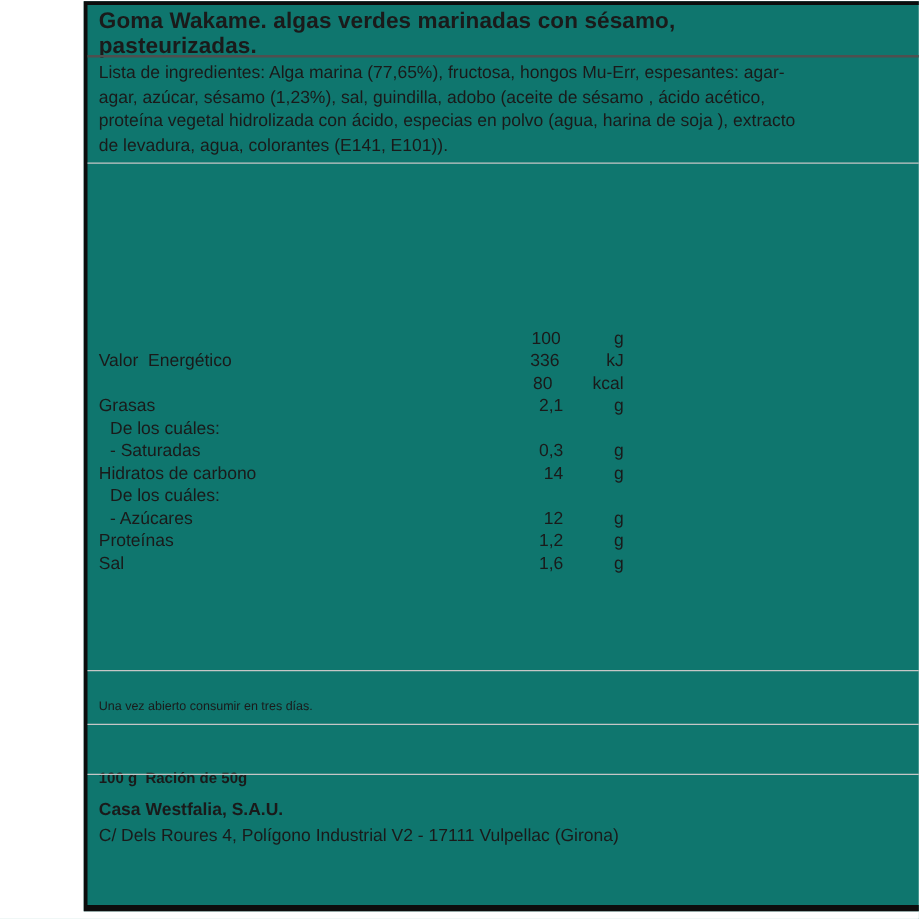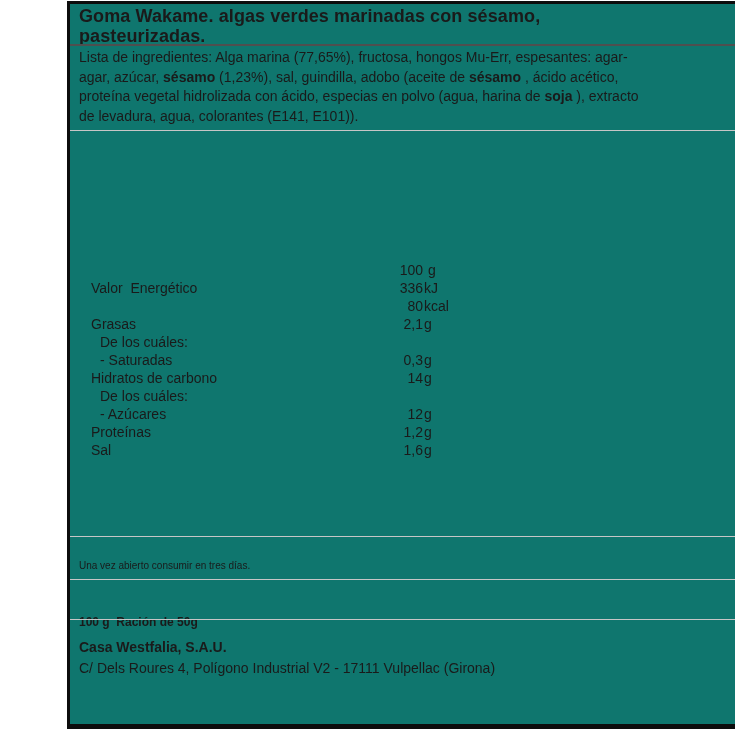--- a/index.html
+++ b/index.html
@@ -56,47 +56,47 @@
   .sep-storage { top: 575px; }
   .sep-weight  { top: 615px; }
 
   .ingredients {
     left: 9px;
     top: 44px;
     width: 566px;
     font-size: 14px;
     line-height: 19.5px;
   }
-  .ingredients .bold { font-weight: bold; text-align: center; }
+  .ingredients .bold { font-weight: normal; text-align: center; }
 
   .usage {
     left: 9px;
     top: 143px;
     width: 566px;
     font-size: 14px;
     line-height: 18px;
   }
 
   .nutrition {
     left: 9px;
     top: 257px;
     width: 420px;
     font-size: 14px;
   }
   .nut-row {
     display: flex;
     height: 18px;
     line-height: 18px;
+    justify-content: space-between;
   }
   .nut-label {
     flex: 0 0 282px;
     width: 282px;
     white-space: pre;
     box-sizing: border-box;
-    margin-left: 12px;
   }
   .nut-label.indent { padding-left: 9px; }
   .nut-num {
     flex: 0 0 50px;
     width: 50px;
     text-align: right;
     white-space: pre;
   }
   .nut-unit {
     white-space: pre;

